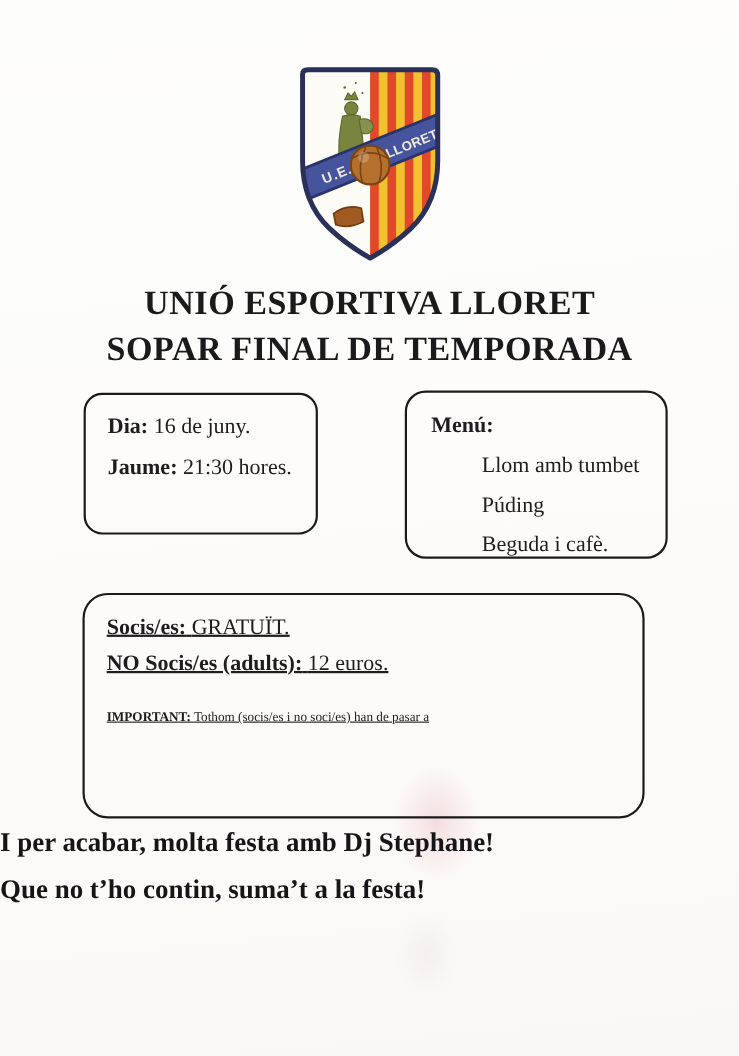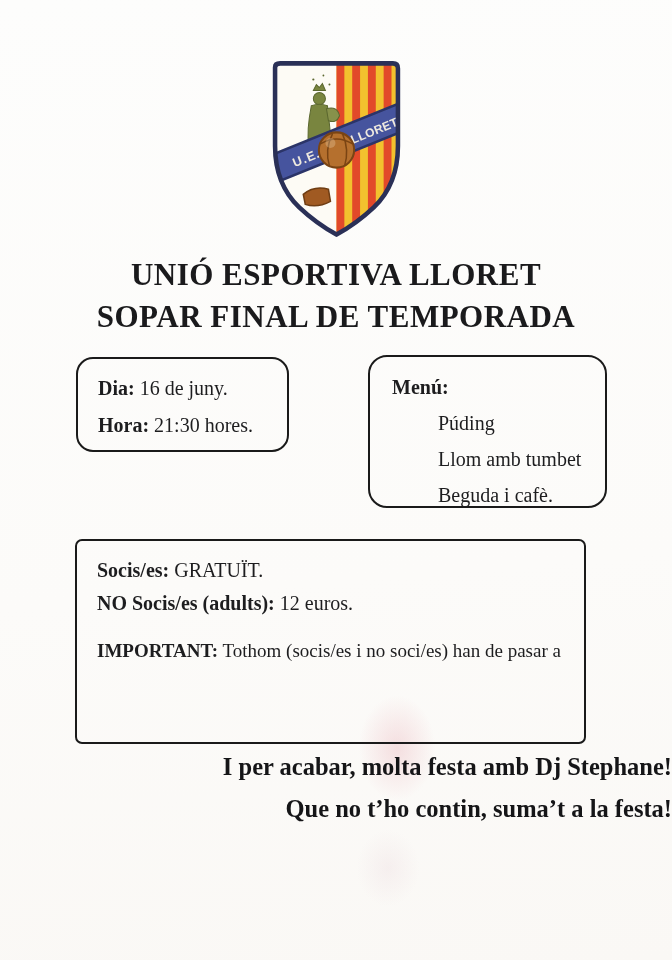--- a/index.html
+++ b/index.html
@@ -49,55 +49,56 @@
     border: 2px solid #1a1a1a;
     background: transparent;
     box-sizing: border-box;
     font-size: 20px;
     color: #1d1d1f;
   }
   .box b { font-weight: bold; }
 
   .details-box {
     left: 76px; top: 357px;
-    width: 213px; height: 95px;
+    width: 213px; height: 129px;
     border-radius: 17px;
     padding: 11px 0 16px 20px;
   }
   .details-box .row { line-height: 37px; white-space: nowrap; }
 
   .menu-box {
     left: 368px; top: 355px;
     width: 239px; height: 153px;
     border-radius: 19px;
     padding: 12px 0 0 22px;
   }
   .menu-box .row { line-height: 36px; white-space: nowrap; }
   .menu-box .menu-item { line-height: 36px; padding-left: 46px; white-space: nowrap; }
 
   .pricing-box {
     left: 75px; top: 539px;
     width: 511px; height: 205px;
-    border-radius: 7px;
+    border-radius: 23px;
     padding: 13px 2px 0 20px;
+    text-decoration: underline;
   }
   .pricing-box .row { line-height: 33px; white-space: nowrap; }
   .pricing-box .important {
     margin: 17px 4px 0 0;
-    font-size: 19px;
+    font-size: 12px;
     line-height: 28px;
   }
   .pricing-box .important .imp-line { display: block; }
   .pricing-box .important .imp-line:first-child { display: inline; }
 
   
   .footer-line {
     position: absolute;
     left: 0; right: 0;
-    text-align: right;
+    text-align: left;
     font-weight: bold;
     font-size: 24.5px;
     color: #151517;
   }
   .footer-line.f1 { top: 753px; }
   .footer-line.f2 { top: 795px; }
 
   .band-text {
     font-family: "Liberation Sans", sans-serif;
     font-weight: bold;
@@ -162,31 +163,31 @@
     <div>UNIÓ ESPORTIVA LLORET</div>
     <div>SOPAR FINAL DE TEMPORADA</div>
   </div>
 
   <div class="box details-box">
     <div class="row">
       <b>Dia:</b>
       <span>16 de juny.</span>
     </div>
     <div class="row">
-      <b>Hora:</b>
+      <b>Jaume:</b>
       <span>21:30 hores.</span>
     </div>
   </div>
 
   <div class="box menu-box">
     <div class="row">
       <b>Menú:</b>
     </div>
+    <div class="menu-item">Llom amb tumbet</div>
     <div class="menu-item">Púding</div>
-    <div class="menu-item">Llom amb tumbet</div>
     <div class="menu-item">Beguda i cafè.</div>
   </div>
 
   <div class="box pricing-box">
     <div class="row">
       <b>Socis/es:</b>
       <span>GRATUÏT.</span>
     </div>
     <div class="row">
       <b>NO Socis/es (adults):</b>

